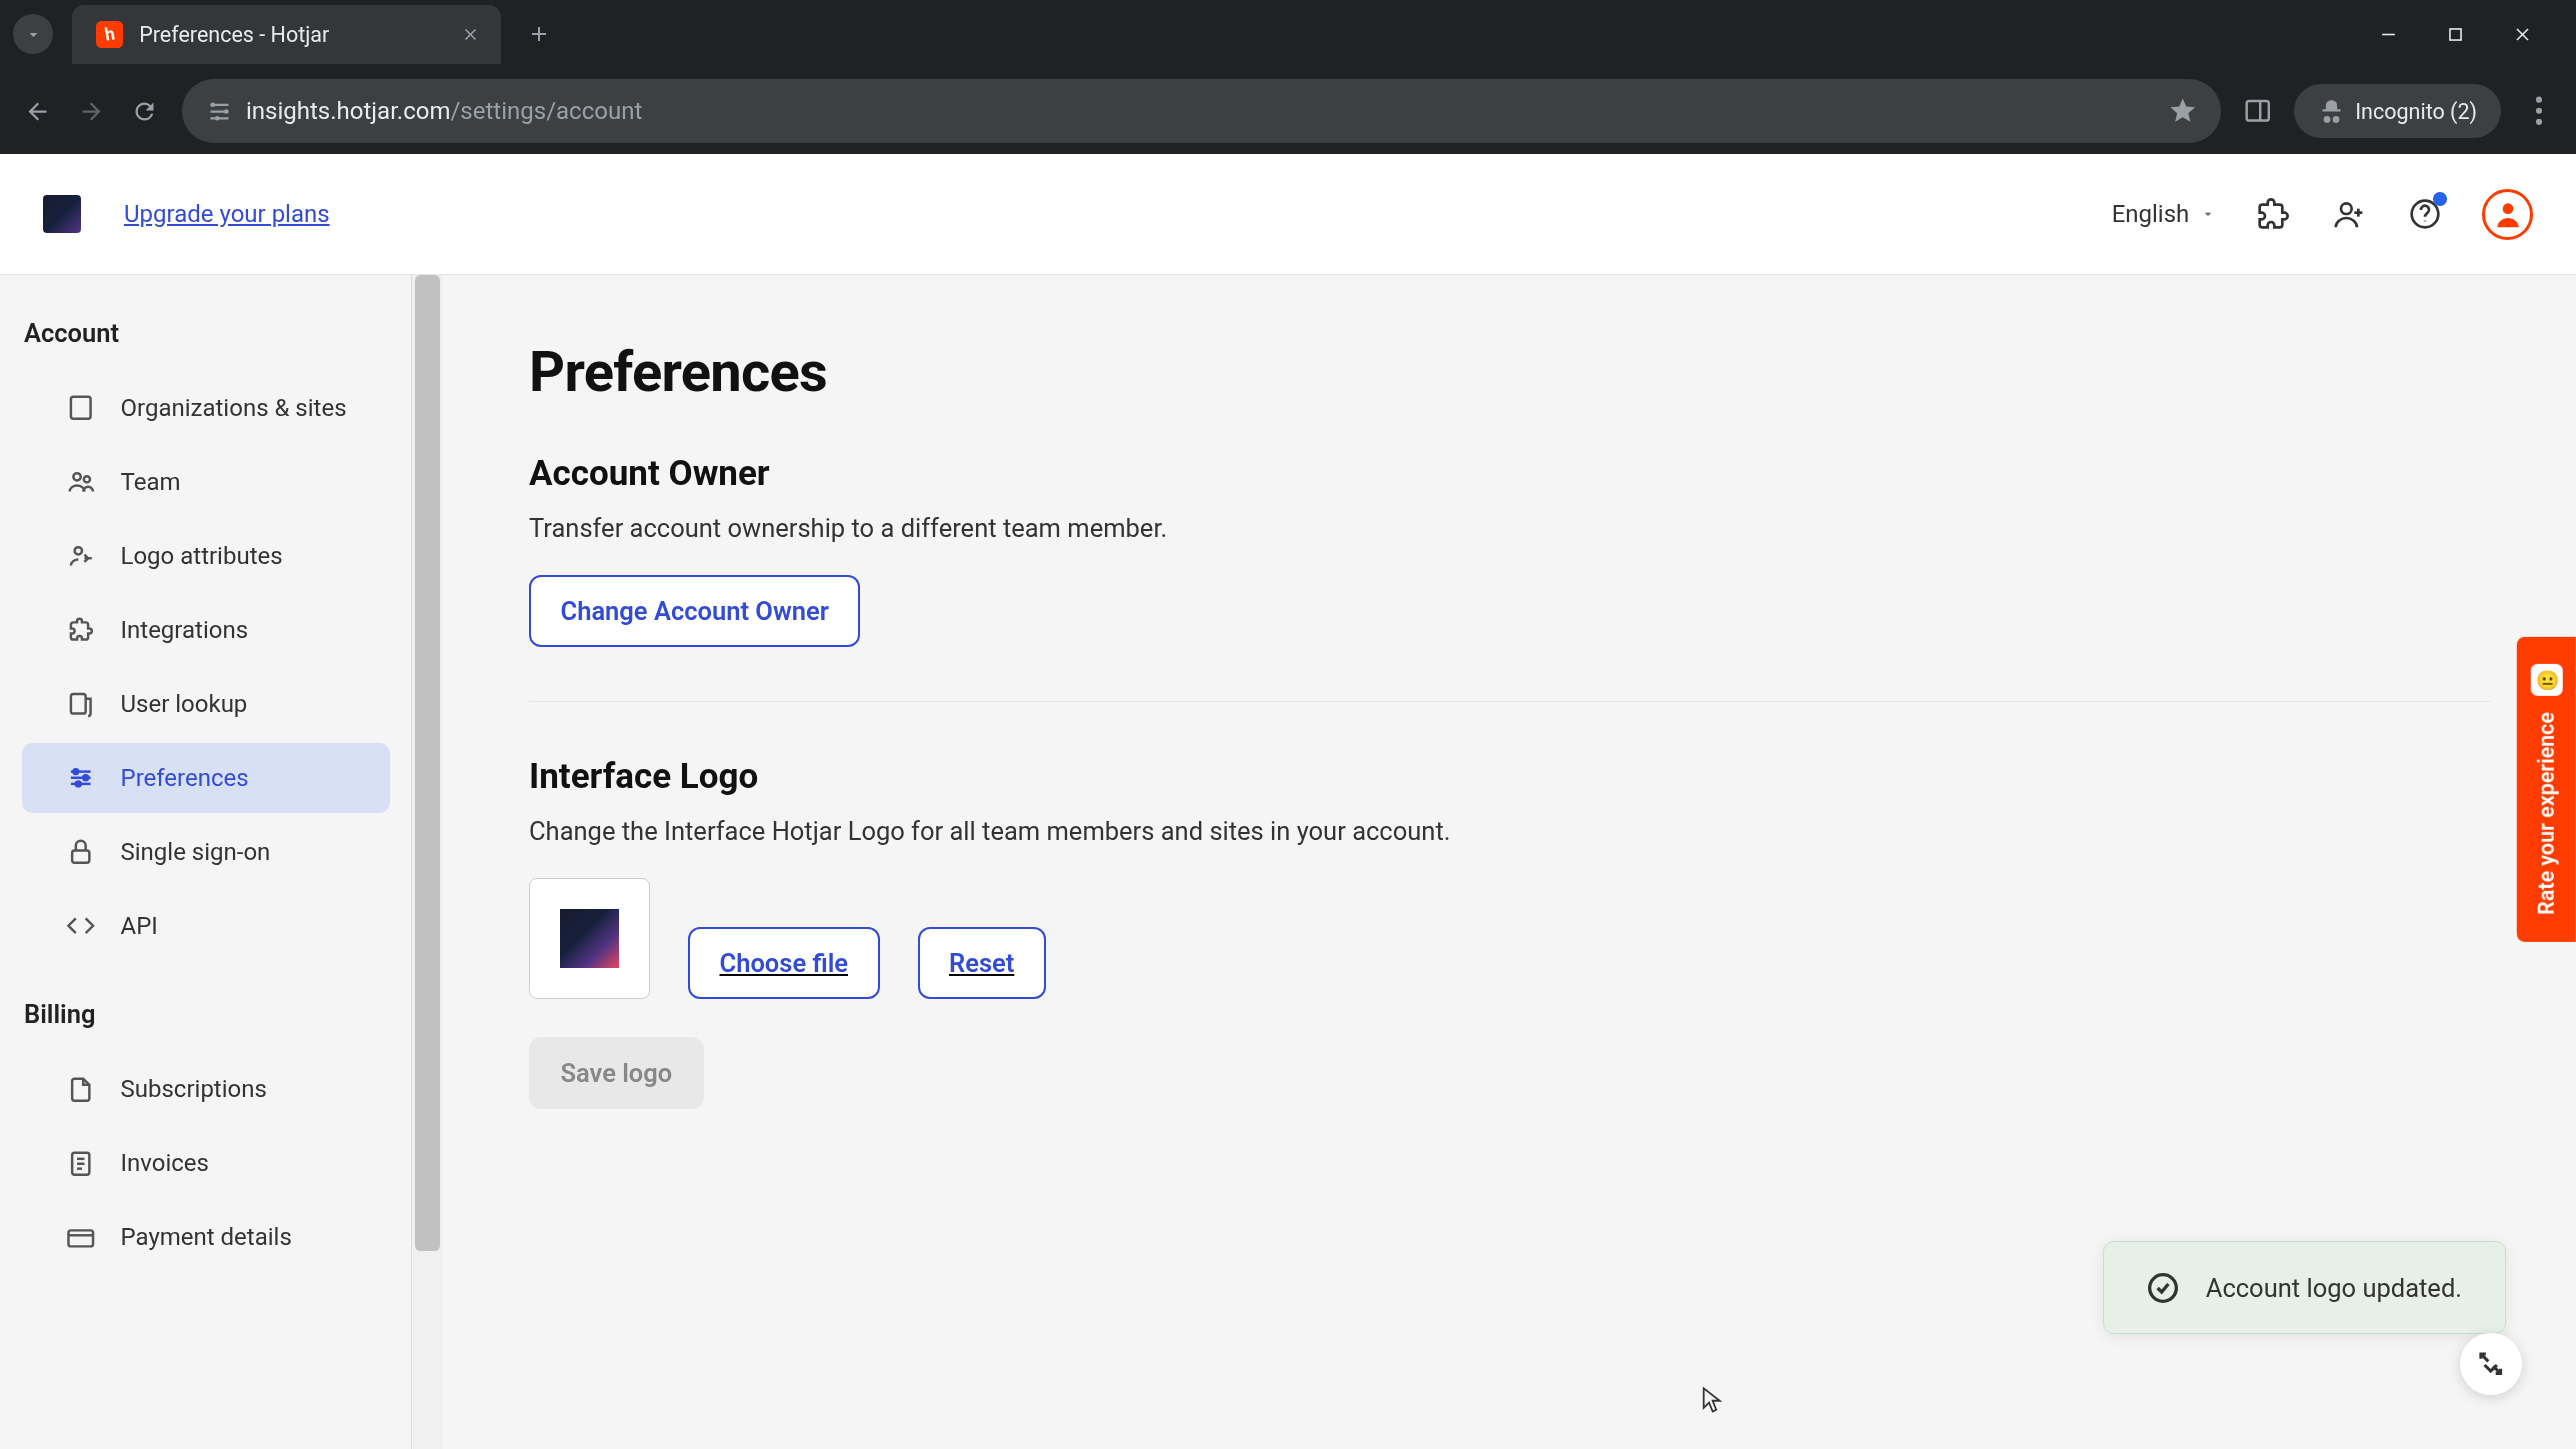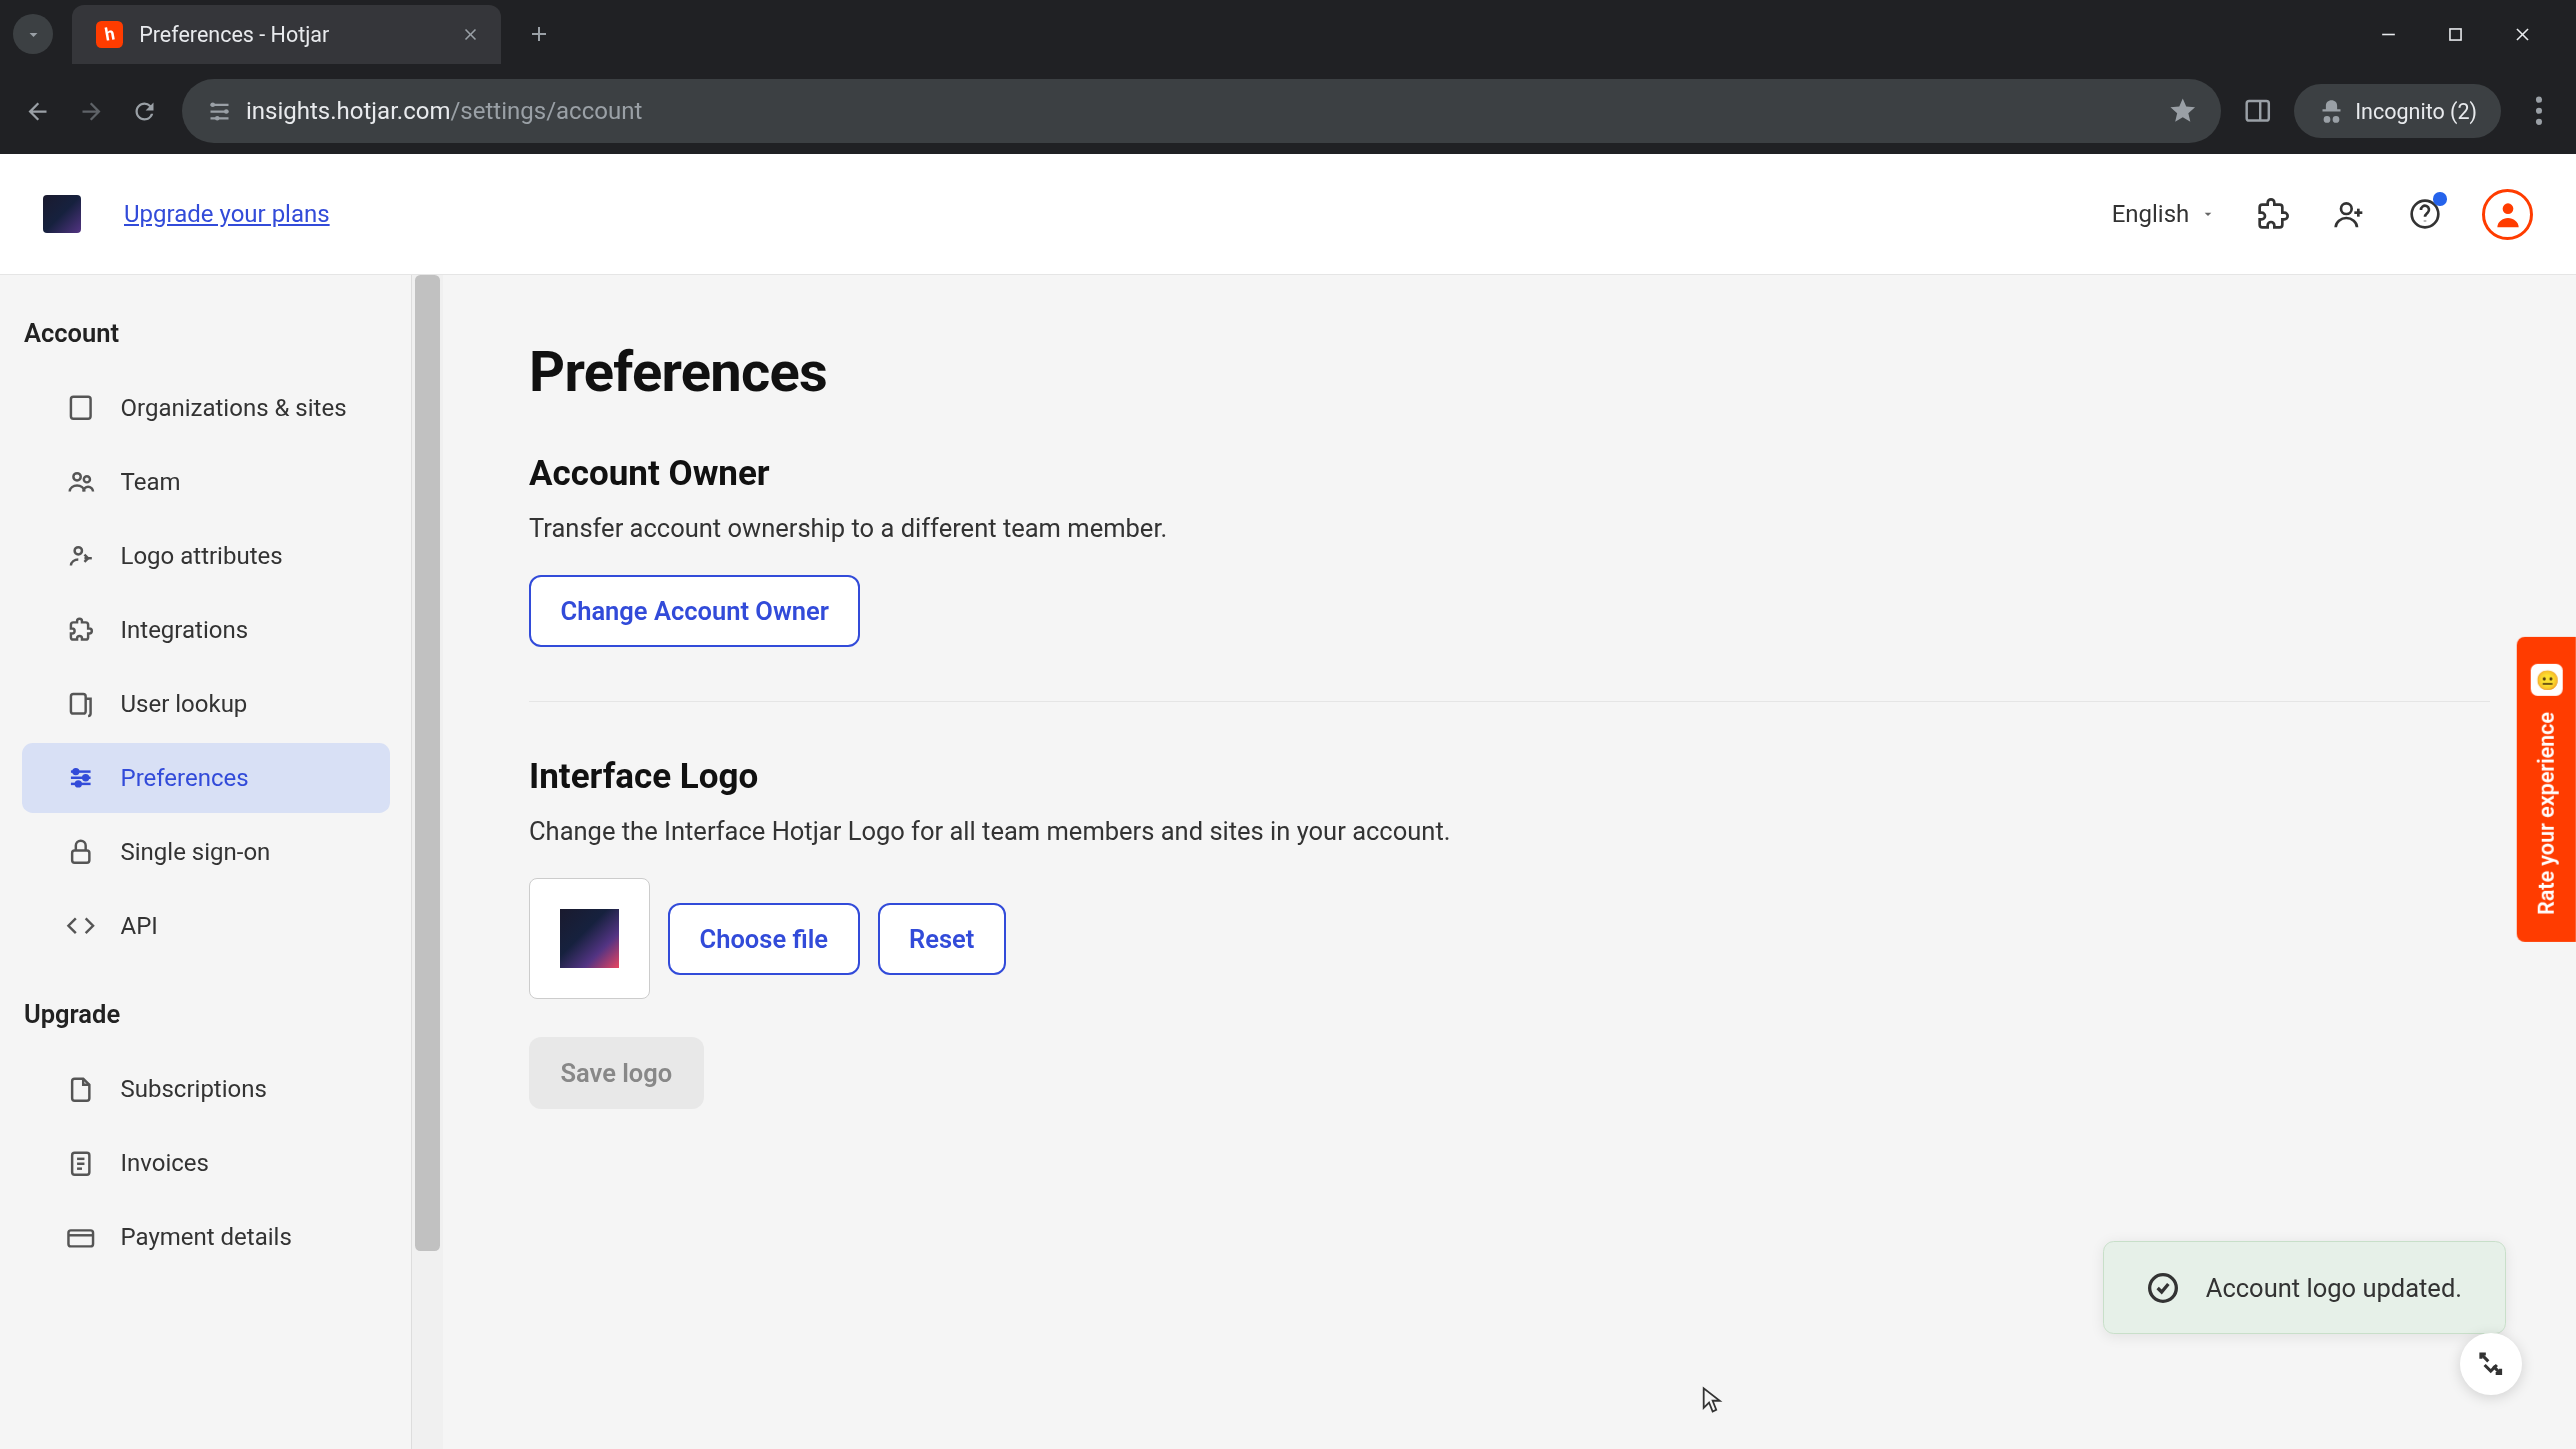--- a/index.html
+++ b/index.html
@@ -74,21 +74,21 @@
     
     .main { flex: 1; padding: 64px 86px; background: #f5f5f5; overflow-y: auto; position: relative; }
     .page-title { font-size: 56px; font-weight: 700; color: #111; margin-bottom: 48px; letter-spacing: -0.7px; }
     .section { margin-bottom: 54px; padding-bottom: 54px; }
     .section.divided { border-bottom: 1.3px solid #e5e5e5; }
     .section-heading { font-size: 35px; font-weight: 700; color: #111; margin-bottom: 19px; }
     .section-desc { font-size: 25.5px; color: #333; margin-bottom: 32px; }
     .btn { display: inline-flex; align-items: center; justify-content: center; height: 72px; padding: 0 29.5px; border-radius: 12px; font-size: 25.5px; font-weight: 600; cursor: pointer; border: 2px solid transparent; }
     .btn-outline { background: white; color: #324bd9; border-color: #324bd9; }
     .btn-disabled { background: #e8e8e8; color: #888; cursor: default; }
-    .logo-row { display: flex; gap: 18px; align-items: center; margin-bottom: 38px; }
+    .logo-row { display: flex; gap: 38px; align-items: flex-end; margin-bottom: 38px; text-decoration: underline; }
     .logo-preview-box { width: 121px; height: 121px; border: 1.3px solid #ccc; border-radius: 8px; display: flex; align-items: center; justify-content: center; background: white; }
     .logo-preview-img { width: 59px; height: 59px; background: linear-gradient(135deg, #1a1a2e 0%, #16213e 40%, #533483 70%, #e94560 100%); }
 
     
     .cursor-pointer { position: absolute; left: 1258px; top: 1111px; width: 21.5px; height: 21.5px; }
     .cursor-pointer svg { width: 21.5px; height: 29.5px; fill: none; stroke: #333; stroke-width: 2; }
 
     
     .toast { position: fixed; bottom: 115px; right: 70px; background: #e6f0e8; border: 1.3px solid #c8dfc9; border-radius: 10.7px; padding: 29.5px 43px; display: flex; align-items: center; gap: 27px; font-size: 25.5px; color: #333; box-shadow: 0 2.7px 13.4px rgba(0,0,0,0.08); }
     .toast svg { width: 32px; height: 32px; stroke: #333; fill: none; stroke-width: 2.5; }
@@ -326,21 +326,21 @@
       <div class="sidebar-item">
         <span class="sidebar-icon">
             <svg viewBox="0 0 24 24">
               <polyline points="8 6 2 12 8 18"></polyline>
               <polyline points="16 6 22 12 16 18"></polyline>
             </svg>
           </span>
         <span>API</span>
       </div>
 
-      <div class="sidebar-heading" style="margin-top:27px">Upgrade</div>
+      <div class="sidebar-heading" style="margin-top:27px">Billing</div>
 
       <div class="sidebar-item">
         <span class="sidebar-icon">
             <svg viewBox="0 0 24 24">
               <path d="M14 3H7a2 2 0 00-2 2v14a2 2 0 002 2h10a2 2 0 002-2V8l-5-5z"></path>
               <polyline points="14 3 14 8 19 8"></polyline>
             </svg>
           </span>
         <span>Subscriptions</span>
       </div>

